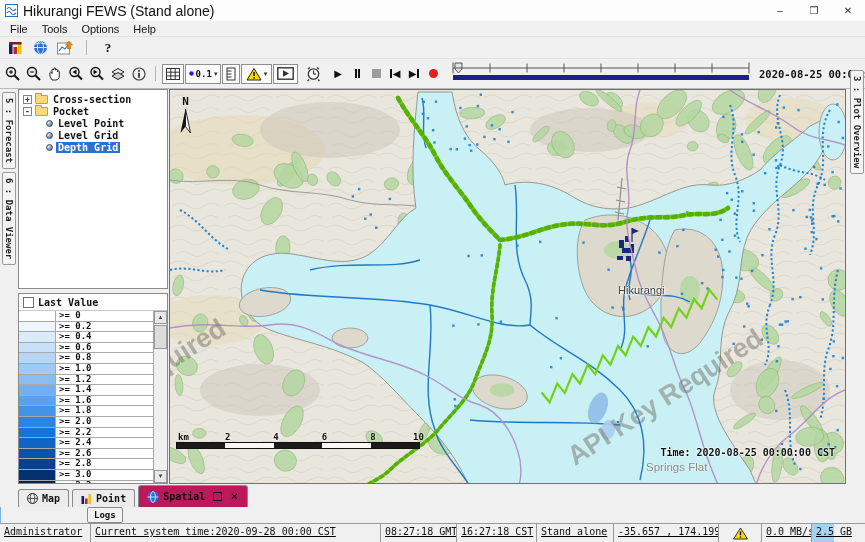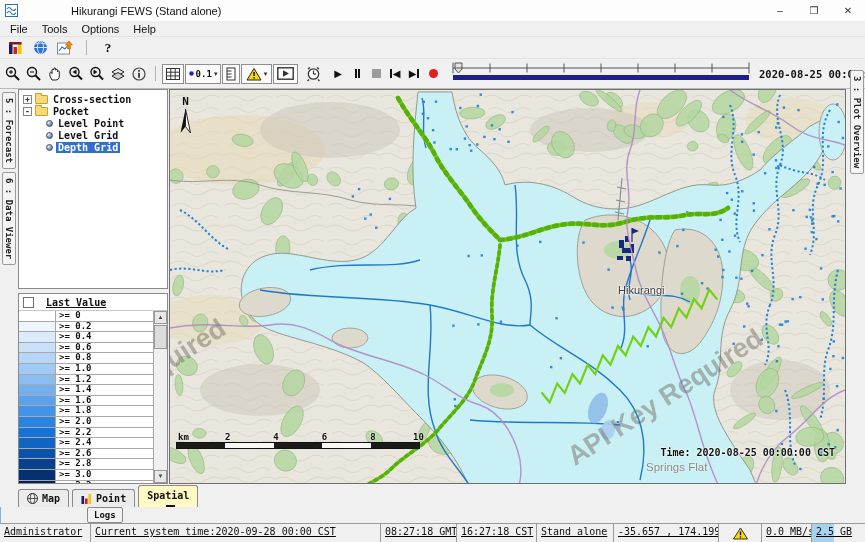--- a/index.html
+++ b/index.html
@@ -1,21 +1,21 @@
 <!DOCTYPE html>
 <html><head>
 <meta charset="utf-8">
 <style>
   html,body{margin:0;padding:0;background:#dcdcdc;font-family:"Liberation Sans",sans-serif;}
   .window{width:865px;height:542px;background:#f0f0f0;position:relative;overflow:hidden;
           box-shadow:inset 0 0 0 1px #7fb2e5;display:flex;flex-direction:column;box-sizing:border-box;}
   
   .titlebar{height:21px;background:#fdfdfd;display:flex;align-items:center;padding-left:5px;flex:none;}
   .app-icon{width:13px;height:13px;margin-right:5px;flex:none;display:flex;}
-  .title{font-size:11px;color:#111;white-space:nowrap;margin-left:48px;}
+  .title{font-size:14px;color:#111;white-space:nowrap;}
   .win-controls{margin-left:auto;display:flex;height:100%;}
   .win-btn{width:34px;height:100%;display:flex;align-items:center;justify-content:center;
            font-size:10px;color:#333;cursor:default;}
   
   .menubar{height:15px;display:flex;align-items:center;background:#f0f0f0;padding-left:3px;flex:none;}
   .menu-item{padding:1px 7px;font-size:11px;color:#111;}
   
   .toolbar{display:flex;align-items:center;flex:none;background:#f0f0f0;}
   .tb1{height:21px;gap:7px;padding-left:6px;border-top:1px solid #e2e2e2;}
   .tb2{height:29px;gap:1px;padding-left:3px;border-top:1px solid #e2e2e2;border-bottom:1px solid #b9b9b9;}
@@ -54,22 +54,22 @@
   .folder-icon::before{content:"";position:absolute;top:-3px;left:-1px;width:5px;height:2px;
                background:#f7d978;border:1px solid #c9a227;border-bottom:none;}
   .bullet{width:7px;height:7px;border-radius:50%;flex:none;box-sizing:border-box;border:1px solid #3c4f72;
           background:radial-gradient(circle at 30% 30%,#e8eef8,#6a7da0 70%,#46597c);}
   .tree-label{padding:0 2px;}
   .tree-row.selected .tree-label{background:#2e6fd0;color:#fff;}
   .splitter{height:4px;flex:none;}
   
   .legend-panel{flex:1;background:#fff;border:1px solid #8a8a8a;margin:0 1px;box-sizing:border-box;
                 display:flex;flex-direction:column;overflow:hidden;}
-  .legend-header{height:16px;flex:none;display:flex;align-items:center;gap:12px;padding-left:4px;
-                 font:bold 10px "DejaVu Sans Mono",monospace;color:#111;text-decoration:underline;}
+  .legend-header{height:16px;flex:none;display:flex;align-items:center;gap:4px;padding-left:4px;
+                 font:bold 10px "DejaVu Sans Mono",monospace;color:#111;}
   .checkbox{width:9px;height:9px;border:1px solid #707070;background:#fff;flex:none;}
   .legend-body{flex:1;display:flex;min-height:0;border-top:1px solid #c8c8c8;}
   .legend-rows{flex:1;overflow:hidden;border-right:1px solid #a8a8a8;}
   .legend-row{display:flex;height:10.6px;border-bottom:1px solid #a8a8a8;box-sizing:border-box;align-items:stretch;}
   .swatch{width:37px;flex:none;border-right:1px solid #a8a8a8;box-sizing:border-box;}
   .legend-label{font:bold 9px/9.5px "DejaVu Sans Mono",monospace;color:#111;padding-left:3px;white-space:nowrap;}
   .legend-scroll{width:13px;flex:none;background:#f0f0f0;display:flex;flex-direction:column;align-items:stretch;}
   .sarrow{height:11px;border:1px solid #999;background:#e8e8e8;font-size:6px;line-height:10px;text-align:center;color:#444;flex:none;}
   .sarrow.bottom{margin-top:auto;}
   .sthumb{height:22px;background:#dcdcdc;border:1px solid #999;margin:1px 0;flex:none;}
@@ -96,21 +96,21 @@
   .scale-nums .num{width:48.4px;text-align:right;transform:translateX(4px);text-shadow:0 0 2px #fff;}
   .scale-segs{display:flex;width:242px;height:5px;border:1px solid #111;box-sizing:content-box;}
   .scale-segs span{flex:1;}
   .scale-segs span:nth-child(odd){background:#1a1a1a;}
   .scale-segs span:nth-child(even){background:#f8f8f8;}
   
   .tabbar{height:23px;flex:none;display:flex;align-items:flex-end;padding-left:18px;background:#f0f0f0;}
   .btab{display:inline-flex;align-items:center;gap:4px;height:17px;padding:0 8px;margin-right:3px;
         border:1px solid #8a8a8a;border-bottom:none;border-radius:3px 3px 0 0;background:#ececec;
         font:bold 10px "DejaVu Sans Mono",monospace;color:#111;}
-  .btab.active{height:21px;background:#fef9c3;flex-direction:column;}
+  .btab.active{height:21px;background:#be185d;}
   .tabctl-box{width:7px;height:7px;border:1px solid #111;margin-left:4px;}
   .tabctl-x{font:bold 10px "DejaVu Sans",sans-serif;margin-left:4px;line-height:1;}
   .logsrow{height:16px;flex:none;display:flex;align-items:center;background:#f0f0f0;margin-left:10px;}
   .logs-btn{margin-left:77px;height:14px;border:1px solid #8a8a8a;border-radius:2px;background:#f2f2f2;
         font:bold 9px "DejaVu Sans Mono",monospace;color:#111;padding:0 6px;display:flex;align-items:center;}
   
   .statusbar{height:18px;flex:none;display:flex;border-top:1px solid #9a9a9a;background:#f0f0f0;align-items:stretch;text-decoration:underline;}
   .cell{border-left:1px solid #9a9a9a;padding:2px 4px 0 4px;font:10px "DejaVu Sans Mono",monospace;color:#111;
         white-space:nowrap;overflow:hidden;box-sizing:border-box;flex:none;}
   .cell.first{border-left:none;}

